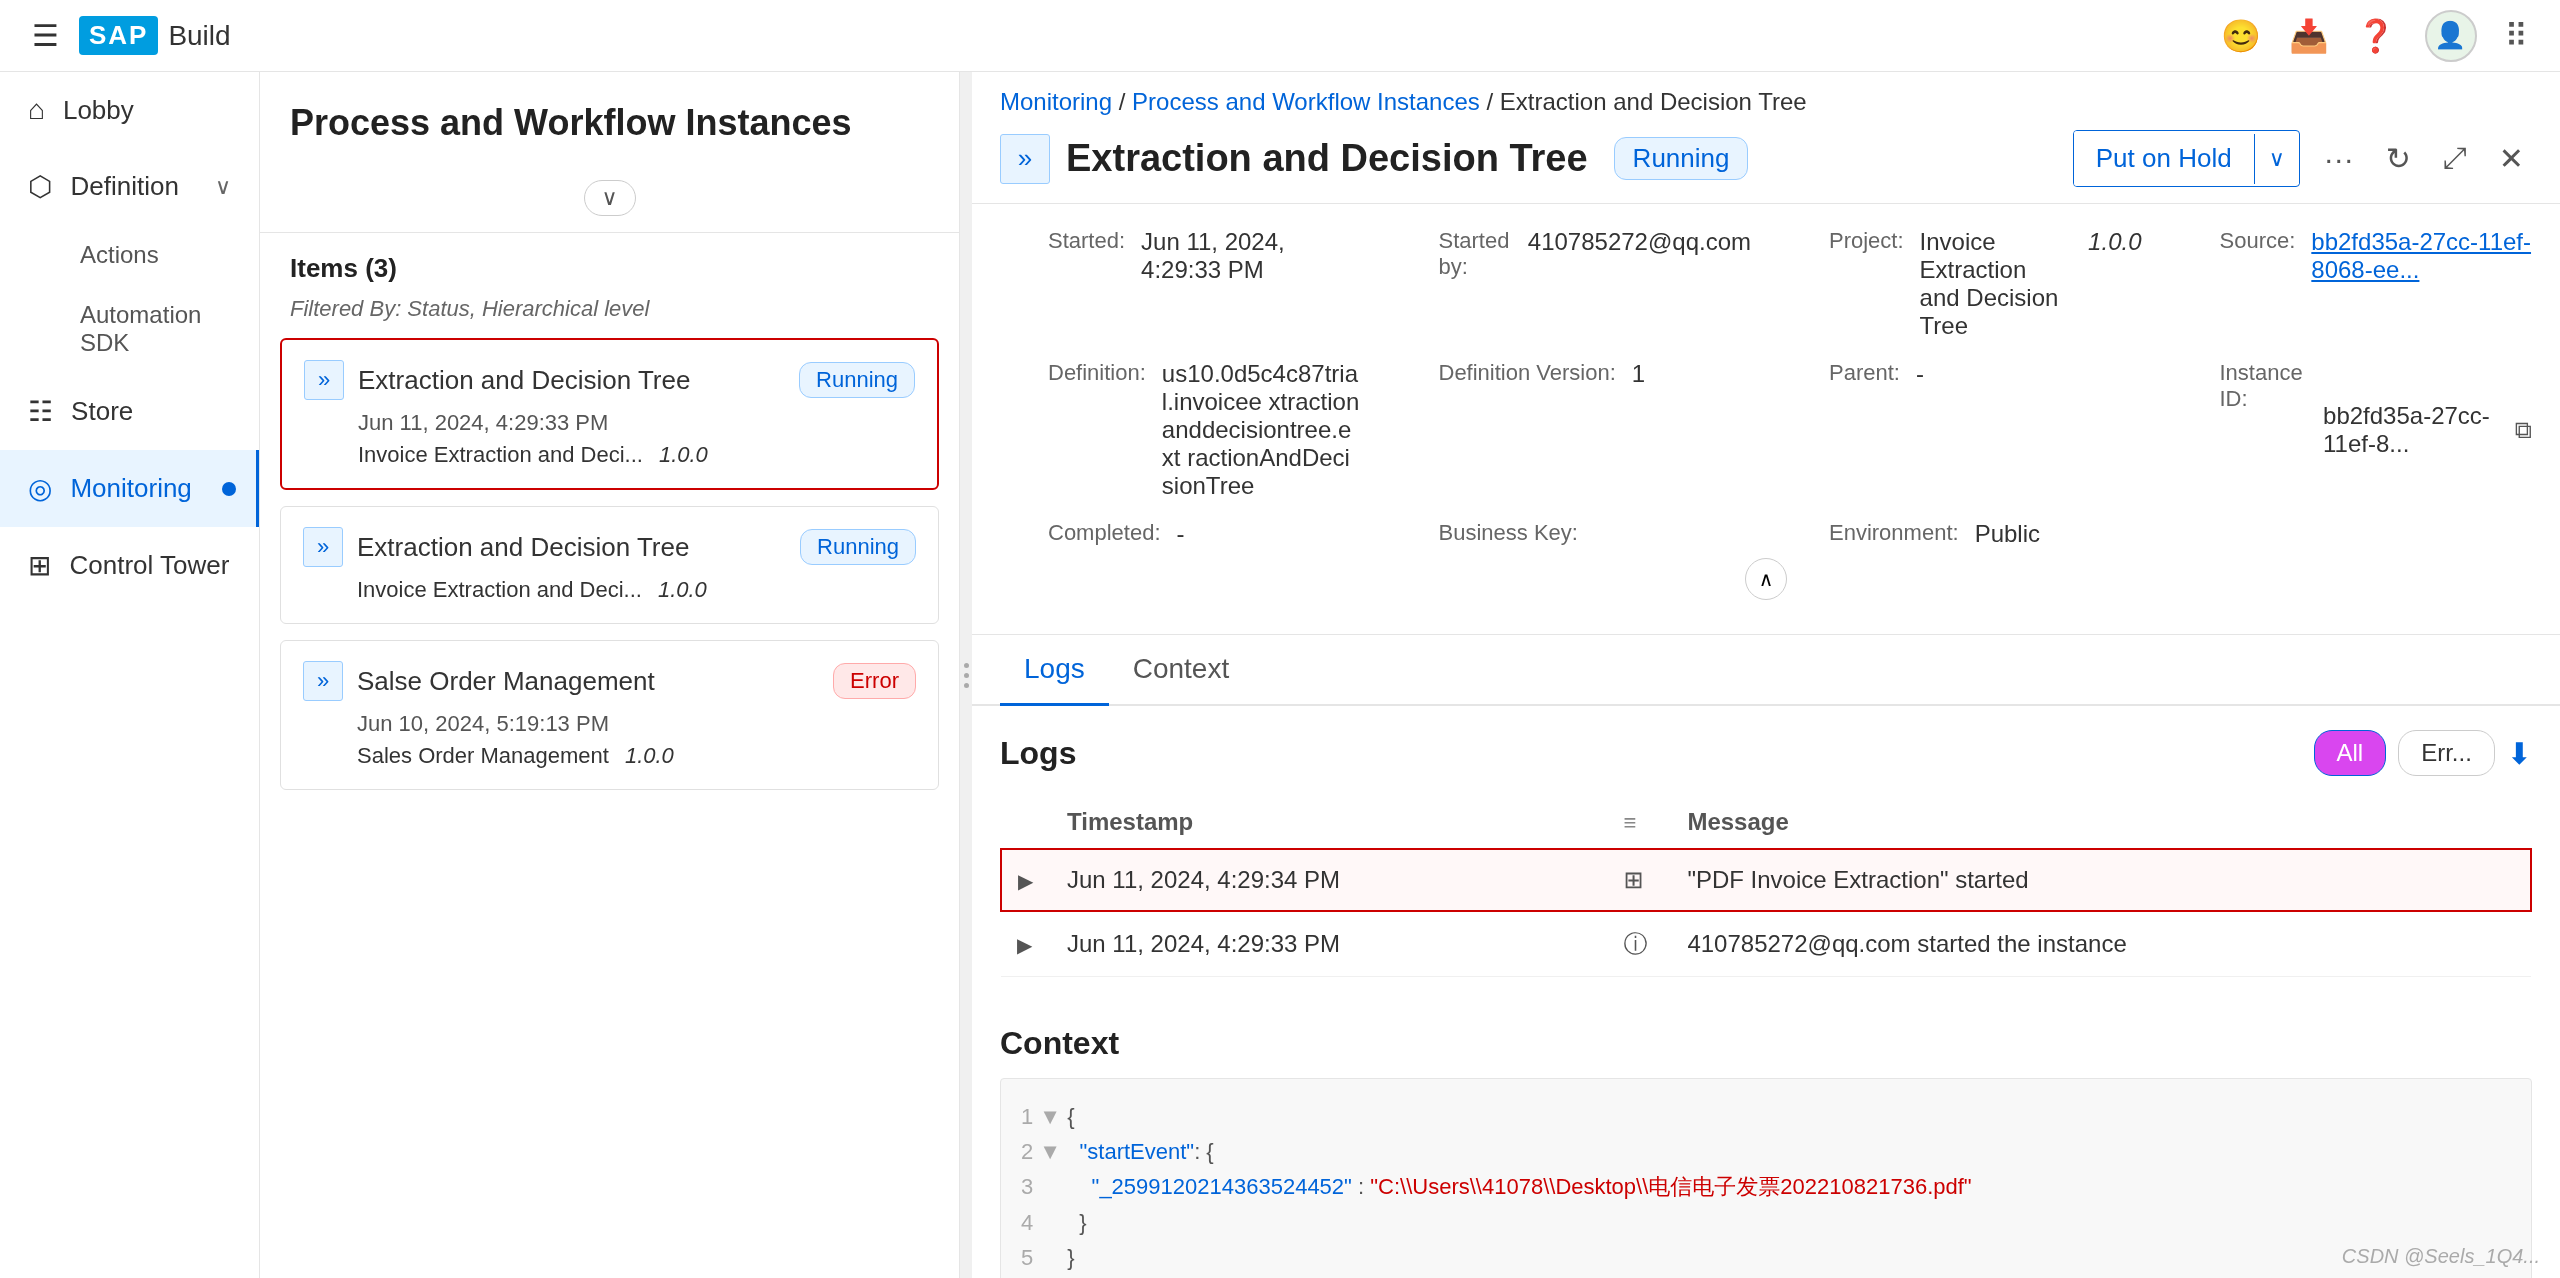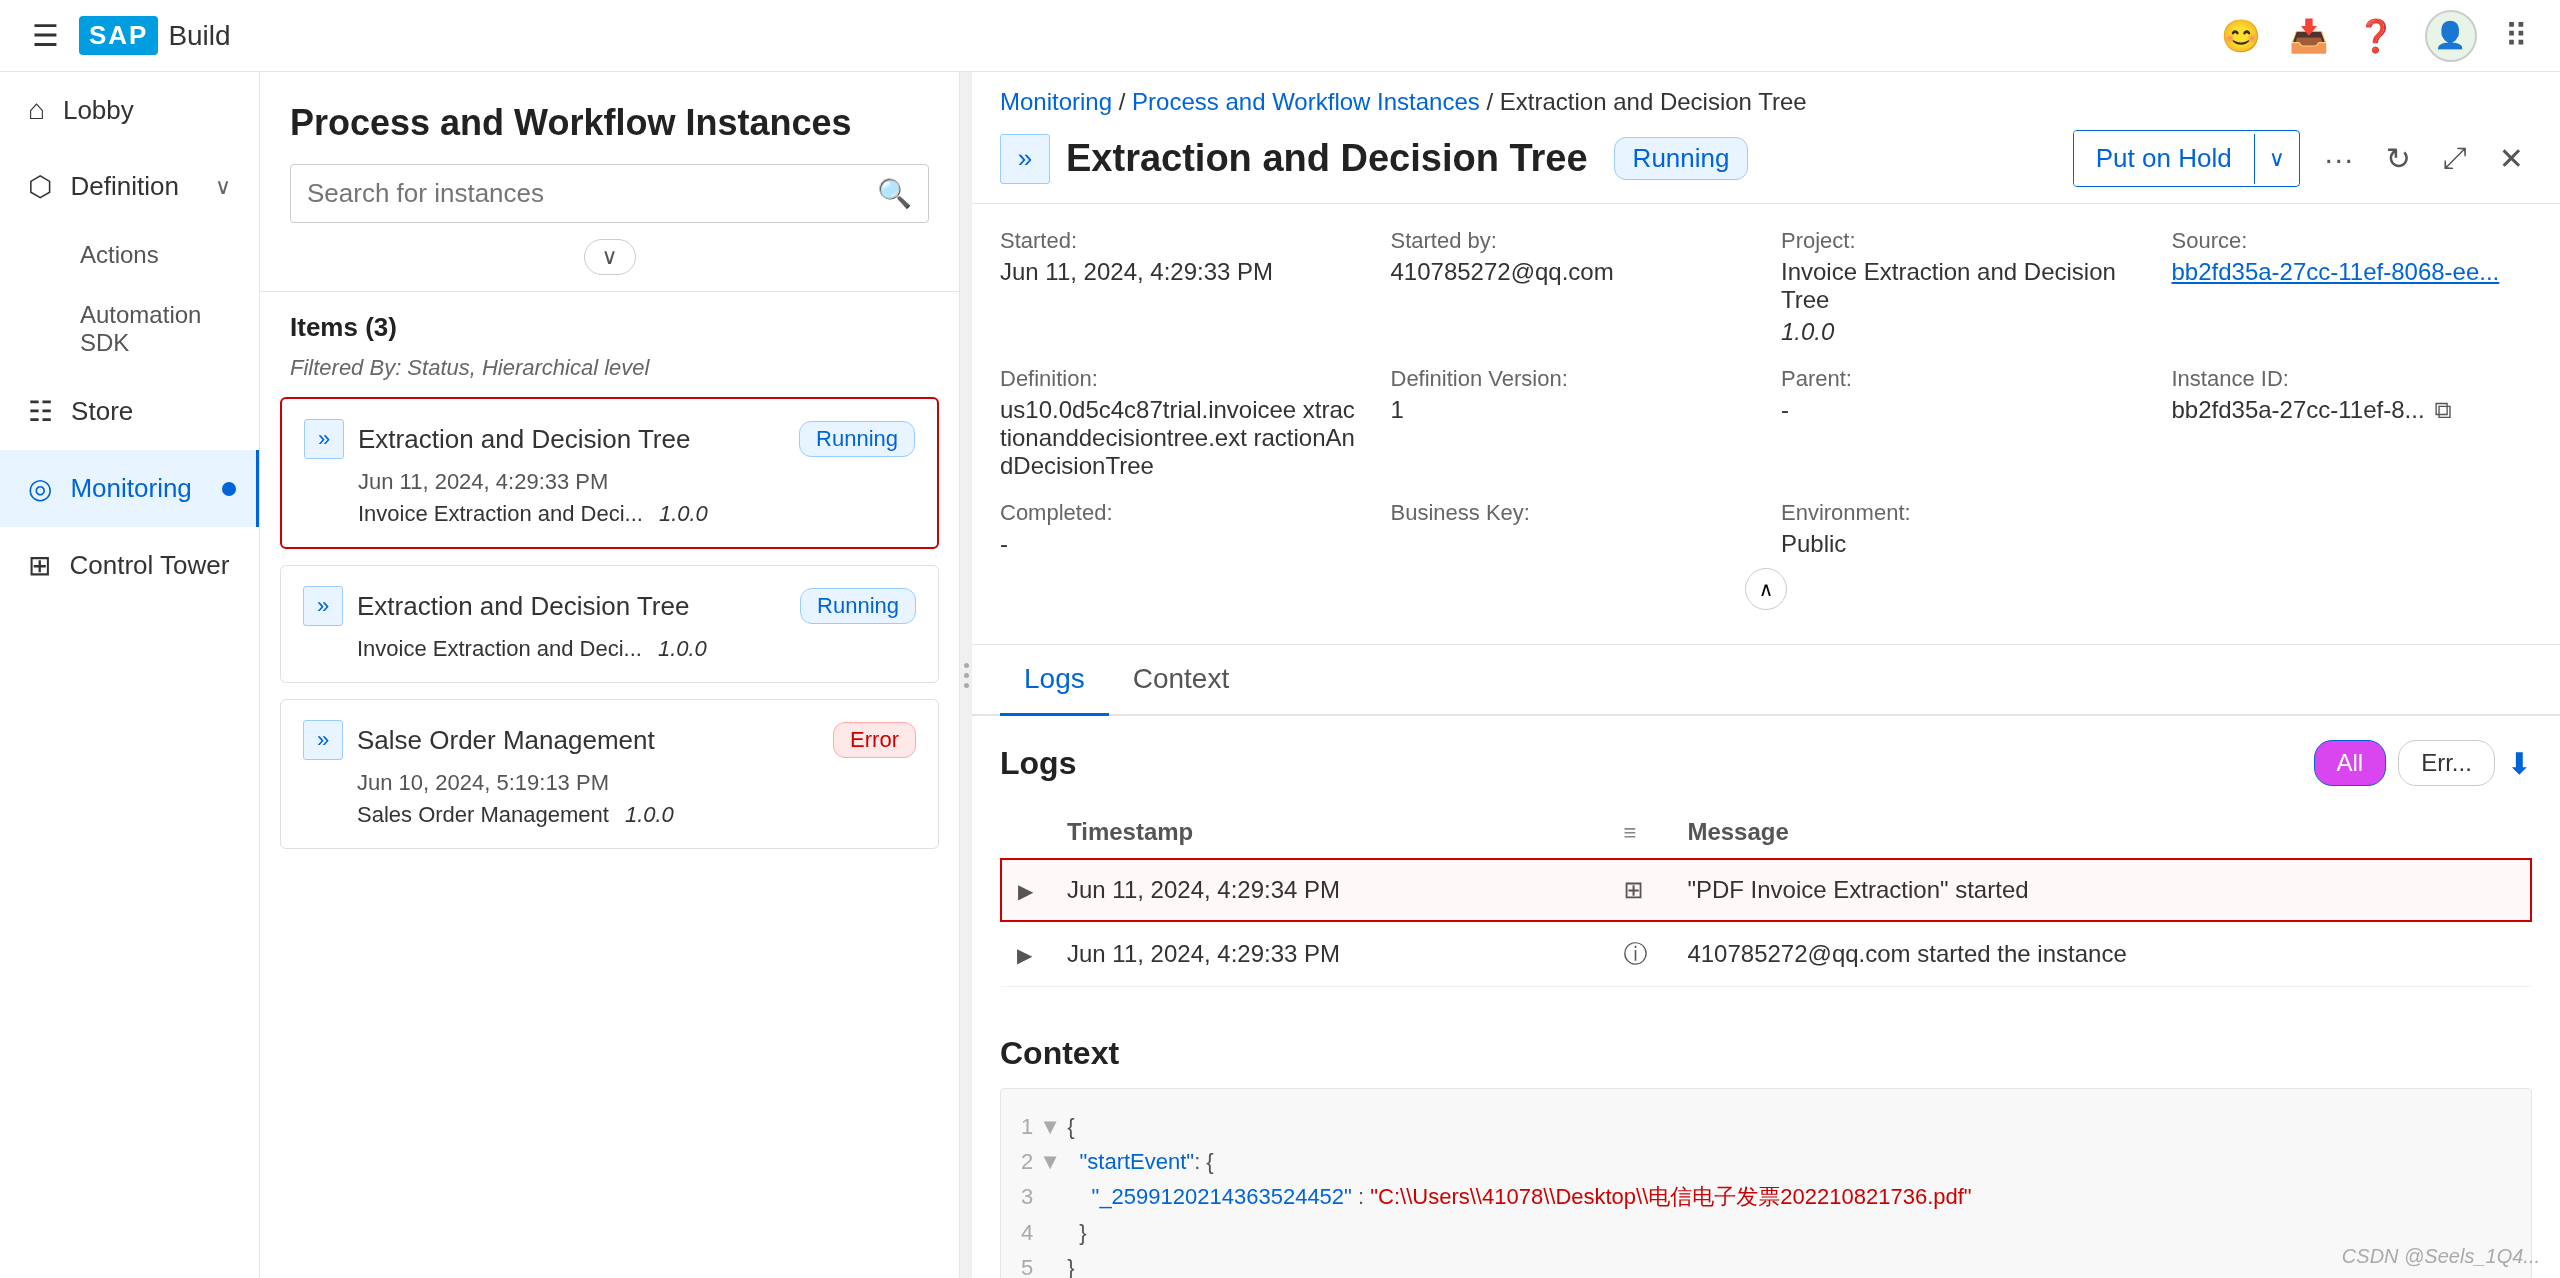--- a/index.html
+++ b/index.html
@@ -132,21 +132,21 @@
       display: flex; align-items: center; gap: 0; border: 1px solid #0064d9;
       border-radius: 4px; overflow: hidden; cursor: pointer;
     }
     .hold-btn-main { padding: 12px 22px; font-size: 26px; color: #0064d9; background: #fff; }
     .hold-btn-arrow { padding: 12px 14px; font-size: 22px; color: #0064d9; background: #fff; border-left: 1px solid #0064d9; }
     .icon-btn { font-size: 30px; color: #555; cursor: pointer; background: none; border: none; padding: 8px; }
 
     
     .detail-info { padding: 24px 28px; border-bottom: 1px solid #e5e5e5; }
     .info-grid { display: grid; grid-template-columns: repeat(4, 1fr); gap: 20px 30px; }
-    .info-item { display: flex; flex-direction: column; gap: 4px; }
+    .info-item { display: flex; flex-direction: row; gap: 16px; margin-left: 48px; }
     .info-label { font-size: 22px; color: #666; font-weight: 500; }
     .info-value { font-size: 24px; color: #333; }
     .info-value.link { color: #0064d9; cursor: pointer; text-decoration: underline; }
     .info-value.italic { font-style: italic; }
     .collapse-bar { display: flex; justify-content: center; padding: 10px 0; cursor: pointer; }
     .collapse-btn {
       width: 42px; height: 42px; border: 1px solid #ccc; border-radius: 50%;
       display: flex; align-items: center; justify-content: center; font-size: 20px;
       background: #fff; cursor: pointer;
     }
@@ -252,24 +252,20 @@
       <span class="icon">⊞</span>
       <span>Control Tower</span>
     </div>
   </div>
 
   <div class="content-area">
 
     <div class="instances-panel">
       <div class="instances-header">
         <div class="instances-title">Process and Workflow Instances</div>
-        <div class="search-bar">
-          <input class="search-input" placeholder="Search for instances" style="">
-          <span class="search-icon">🔍</span>
-        </div>
       </div>
       <div class="filter-bar">
         <div class="filter-toggle-btn">∨</div>
       </div>
       <div class="items-count">Items (3)</div>
       <div class="filter-info">Filtered By: Status, Hierarchical level</div>
       <div class="instance-list">
 
         <div class="instance-card selected">
           <div class="card-top">

